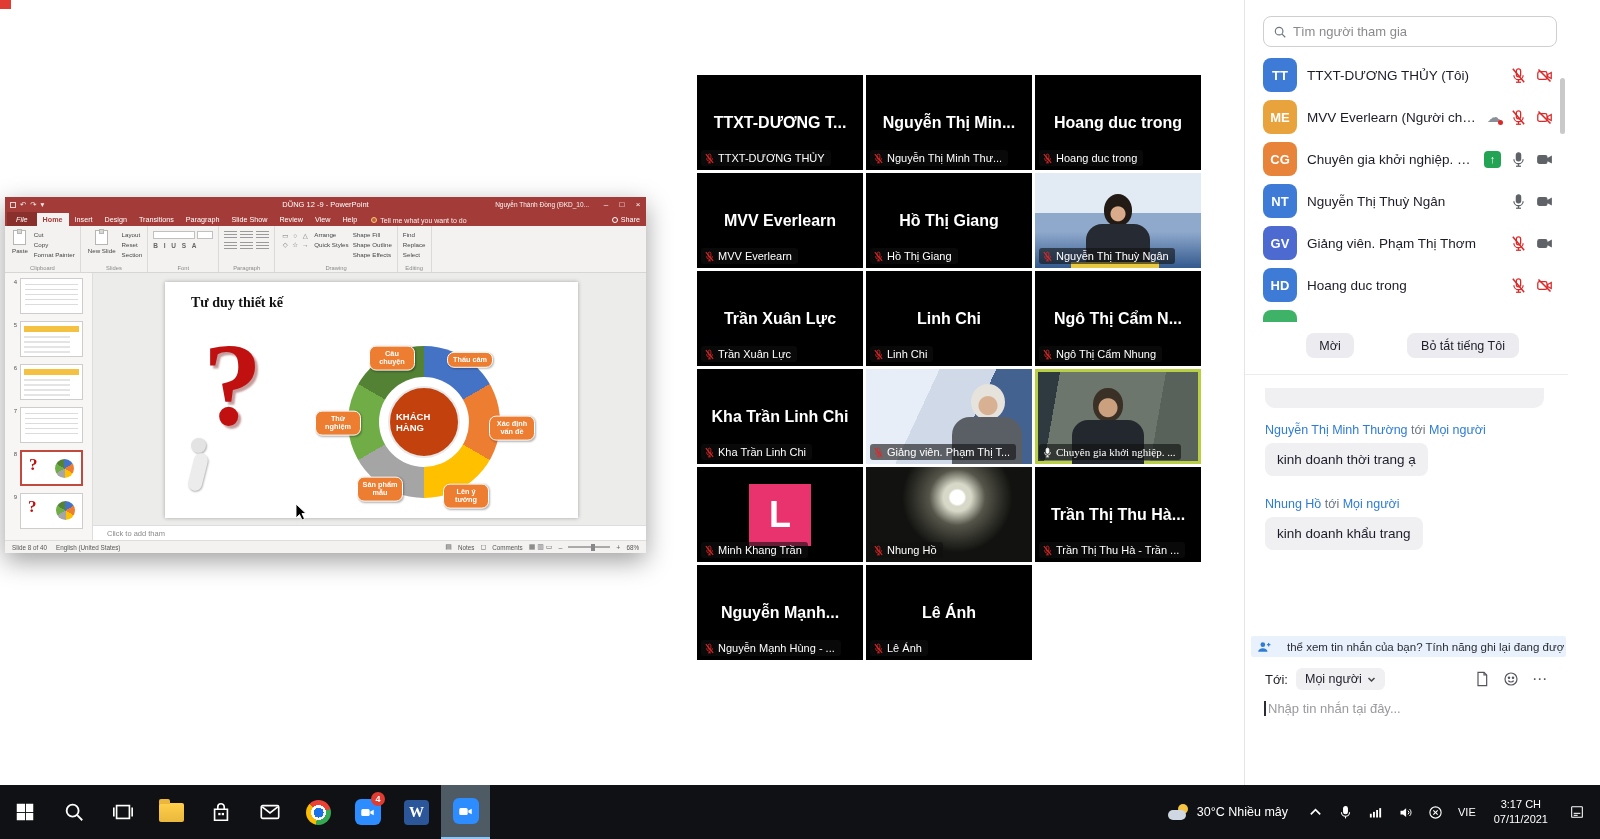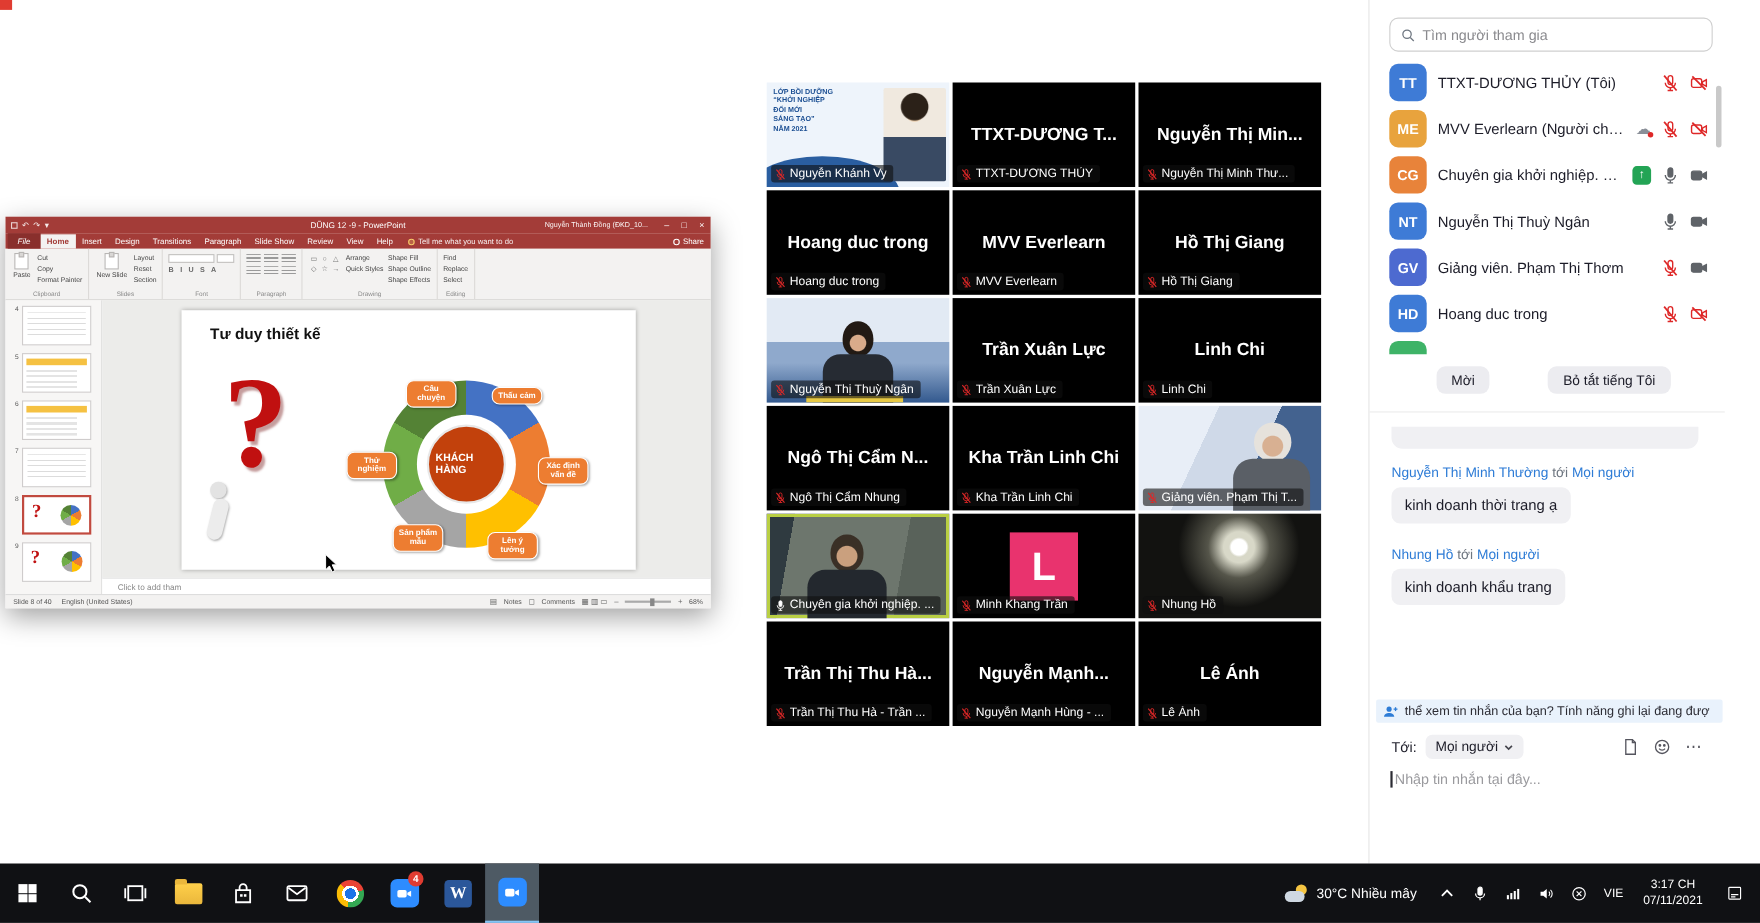--- a/index.html
+++ b/index.html
@@ -4,21 +4,21 @@
 <style>
   * { margin:0; padding:0; box-sizing:border-box; }
   html,body { width:1600px; height:839px; }
   body { font-family:"Liberation Sans","DejaVu Sans",sans-serif; background:#fff; overflow:hidden; position:relative; }
 
   .corner-dot { position:absolute; left:0; top:0; width:11px; height:9px; background:#e03c31; }
 
   
   #gallery { position:absolute; left:697px; top:75px; display:grid; grid-template-columns:repeat(3,166px); grid-auto-rows:95px; gap:3px; }
   .tile { position:relative; background:#000; overflow:hidden; }
-  .tile.speaking { box-shadow: inset 0 0 0 3px #b9cf43; }
+  .tile.speaking { box-shadow: inset 0 0 0 3px #b9cf43; font-family: Liberation Serif, serif; }
   .tile-name { position:absolute; inset:0; display:flex; align-items:center; justify-content:center; color:#fff; font-weight:bold; font-size:16px; padding:0 6px; white-space:nowrap; overflow:hidden; }
   .tile-label { position:absolute; left:4px; bottom:4px; display:flex; align-items:center; gap:3px; background:rgba(15,15,15,.6); border-radius:3px; padding:2px 6px 2px 3px; color:#fff; font-size:11px; max-width:96%; z-index:4; }
   .tile-label .ltext { white-space:nowrap; overflow:hidden; text-overflow:ellipsis; }
   .mic-wrap .ic.tiny { width:11px; height:11px; display:block; }
   .tile-avatar { position:absolute; left:50%; top:50%; transform:translate(-50%,-50%); width:62px; height:62px; display:flex; align-items:center; justify-content:center; color:#fff; font-size:36px; font-weight:bold; }
   .bottom-bar { position:absolute; left:36px; right:42px; bottom:0; height:6px; background:#e7c944; z-index:3; }
   .caption { position:absolute; left:6px; top:5px; color:#1c4f93; font-weight:bold; font-size:6.5px; line-height:1.3; white-space:pre-line; z-index:3; }
 
   .v-webinar { background:#eef4fb; }
   .v-webinar::before { content:""; position:absolute; right:2%; top:5%; width:34%; height:90%;
@@ -74,21 +74,21 @@
   .chat-header .chev { position:absolute; left:20px; top:6px; width:13px; height:13px; color:#6e7680; }
   .chat-header .ctitle { display:block; text-align:center; font-weight:bold; font-size:13px; color:#1c1c28; line-height:26px; }
 
   #chat-messages { position:absolute; left:20px; right:24px; top:388px; z-index:1; }
   .bubble-partial { height:20px; background:#f0f0f3; border-radius:0 0 10px 10px; margin-bottom:14px; }
   .msg { margin-bottom:20px; }
   .msg-head { font-size:12.5px; margin-bottom:4px; line-height:17px; white-space:nowrap; overflow:hidden; }
   .msg-head .s { color:#2e7cd6; } .msg-head .t { color:#6e7680; }
   .bubble { display:inline-block; background:#f0f0f3; border-radius:8px; padding:8px 12px; font-size:13.5px; color:#1c1c28; line-height:17px; }
 
-  .notif { position:absolute; left:6px; right:2px; top:636px; height:21px; background:#e9f2fc; display:flex; align-items:center; gap:6px; padding:0 6px; font-size:11.5px; color:#2b2b33; overflow:hidden; white-space:nowrap; z-index:5; border-radius:2px; }
+  .notif { position:absolute; left:6px; right:2px; top:636px; height:21px; background:#e9f2fc; display:flex; align-items:center; gap:16px; padding:0 6px; font-size:11.5px; color:#2b2b33; overflow:hidden; white-space:nowrap; z-index:5; border-radius:2px; }
   .notif svg { width:14px; height:14px; color:#2e7cd6; flex:none; }
 
   .compose-row { position:absolute; left:20px; right:20px; top:666px; height:26px; display:flex; align-items:center; gap:8px; font-size:13px; color:#1c1c28; }
   .to-pill { display:inline-flex; align-items:center; gap:5px; background:#f0f0f3; border:none; border-radius:6px; padding:4px 9px; font-size:12.5px; color:#1c1c28; font-family:inherit; }
   .to-pill svg { width:9px; height:9px; color:#44444c; }
   .compose-icons { margin-left:auto; display:flex; align-items:center; gap:13px; color:#55555e; }
   .compose-icons svg { width:16px; height:16px; }
   .dots { font-size:15px; letter-spacing:1px; color:#55555e; }
   .caret-bar { position:absolute; left:19px; top:701px; width:1.5px; height:15px; background:#2b2b33; }
   #msg-input { position:absolute; left:23px; right:20px; top:698px; height:20px; border:none; outline:none; font-size:13px; font-family:inherit; color:#333; background:transparent; }
@@ -140,21 +140,21 @@
   .t-text::before { content:""; position:absolute; left:4px; right:4px; top:5px; bottom:4px; background:repeating-linear-gradient(to bottom,#dcdcdc 0 1px,transparent 1px 5px); }
   .t-bars::before { content:""; position:absolute; left:3px; right:3px; top:4px; height:6px; background:#f5c142; }
   .t-bars::after { content:""; position:absolute; left:3px; right:12px; top:14px; bottom:3px; background:repeating-linear-gradient(to bottom,#e4e4e4 0 2px,transparent 2px 5px); }
   .t-diagram::before { content:"?"; position:absolute; left:7px; top:3px; color:#c01010; font-weight:bold; font-size:17px; font-family:"Liberation Serif","DejaVu Serif",serif; }
   .t-diagram::after { content:""; position:absolute; right:7px; top:7px; width:19px; height:19px; border-radius:50%;
     background:conic-gradient(#4472C4 0deg 60deg,#ED7D31 60deg 120deg,#FFC000 120deg 180deg,#A5A5A5 180deg 240deg,#70AD47 240deg 300deg,#548235 300deg 360deg); }
 
   .right-col { flex:1; display:flex; flex-direction:column; min-width:0; }
   .slide-area { flex:1; position:relative; background:#ececea; }
   .slide { position:absolute; left:72px; top:9px; width:413px; height:236px; background:#fff; box-shadow:0 0 4px rgba(0,0,0,.3); }
-  .slide-title { position:absolute; left:26px; top:13px; font-family:Liberation Sans, sans-serif; font-weight:bold; font-size:14px; color:#111; }
+  .slide-title { position:absolute; left:26px; top:13px; font-family:Liberation Serif, serif; font-weight:bold; font-size:14px; color:#111; }
   .qmark { position:absolute; left:38px; top:44px; font-size:118px; font-weight:bold; color:#c01010; font-family:"Liberation Serif","DejaVu Serif",serif; line-height:1; text-shadow:3px 3px 2px rgba(110,10,10,.4); }
   .qperson { position:absolute; left:20px; top:156px; width:30px; height:62px; }
   .qperson::before { content:""; position:absolute; left:6px; top:0; width:15px; height:15px; border-radius:50%; background:#e3e3e3; box-shadow:1px 1px 2px rgba(0,0,0,.3); }
   .qperson::after { content:""; position:absolute; left:6px; top:15px; width:14px; height:38px; border-radius:7px; background:#ececec; transform:rotate(14deg); box-shadow:1px 1px 2px rgba(0,0,0,.3); }
 
   .diagram { position:absolute; left:183px; top:64px; width:152px; height:152px; }
   .ring { position:absolute; inset:0; border-radius:50%;
     background:conic-gradient(from 0deg,#4472C4 0deg 60deg,#ED7D31 60deg 120deg,#FFC000 120deg 180deg,#A5A5A5 180deg 240deg,#70AD47 240deg 300deg,#548235 300deg 360deg); }
   .hole { position:absolute; inset:31px; background:#fff; border-radius:50%; }
   .center-circle { position:absolute; inset:40px; background:#c2410c; border-radius:50%; border:2px solid #e8e8e8; color:#fff; display:flex; align-items:center; justify-content:center; text-align:left; font-weight:bold; font-size:9.5px; line-height:1.2; padding:6px; }
@@ -200,39 +200,20 @@
   .action-ic svg { width:16px; height:16px; color:#fff; }
 
   #cursor { position:absolute; left:295px; top:503px; width:12px; height:18px; z-index:60; }
 </style>
 </head>
 <body>
 
 <div class="corner-dot"></div>
 
 <div id="gallery">
-    <div class="tile v-webinar">
-      <div class="caption">LỚP BỒI DƯỠNG
-“KHỞI NGHIỆP
-ĐỔI MỚI
-SÁNG TẠO”
-NĂM 2021</div>
-      <div class="tile-label">
-        <span class="mic-wrap">
-          <svg class="ic red tiny" viewBox="0 0 24 24" fill="none" stroke="currentColor" stroke-width="1.8">
-            <rect x="9" y="2.5" width="6" height="11.5" rx="3" fill="none"></rect>
-            <path d="M5.5 11.5a6.5 6.5 0 0 0 13 0"></path>
-            <line x1="12" y1="18.2" x2="12" y2="21.5"></line>
-            <line x1="8.5" y1="21.5" x2="15.5" y2="21.5"></line>
-            <line x1="4" y1="2.5" x2="20" y2="21.5" stroke-width="2.2"></line>
-          </svg>
-        </span>
-        <span class="ltext">Nguyễn Khánh Vy</span>
-      </div>
-    </div>
     <div class="tile v-name">
       <div class="tile-name">TTXT-DƯƠNG T...</div>
       <div class="tile-label">
         <span class="mic-wrap">
           <svg class="ic red tiny" viewBox="0 0 24 24" fill="none" stroke="currentColor" stroke-width="1.8">
             <rect x="9" y="2.5" width="6" height="11.5" rx="3" fill="none"></rect>
             <path d="M5.5 11.5a6.5 6.5 0 0 0 13 0"></path>
             <line x1="12" y1="18.2" x2="12" y2="21.5"></line>
             <line x1="8.5" y1="21.5" x2="15.5" y2="21.5"></line>
             <line x1="4" y1="2.5" x2="20" y2="21.5" stroke-width="2.2"></line>

